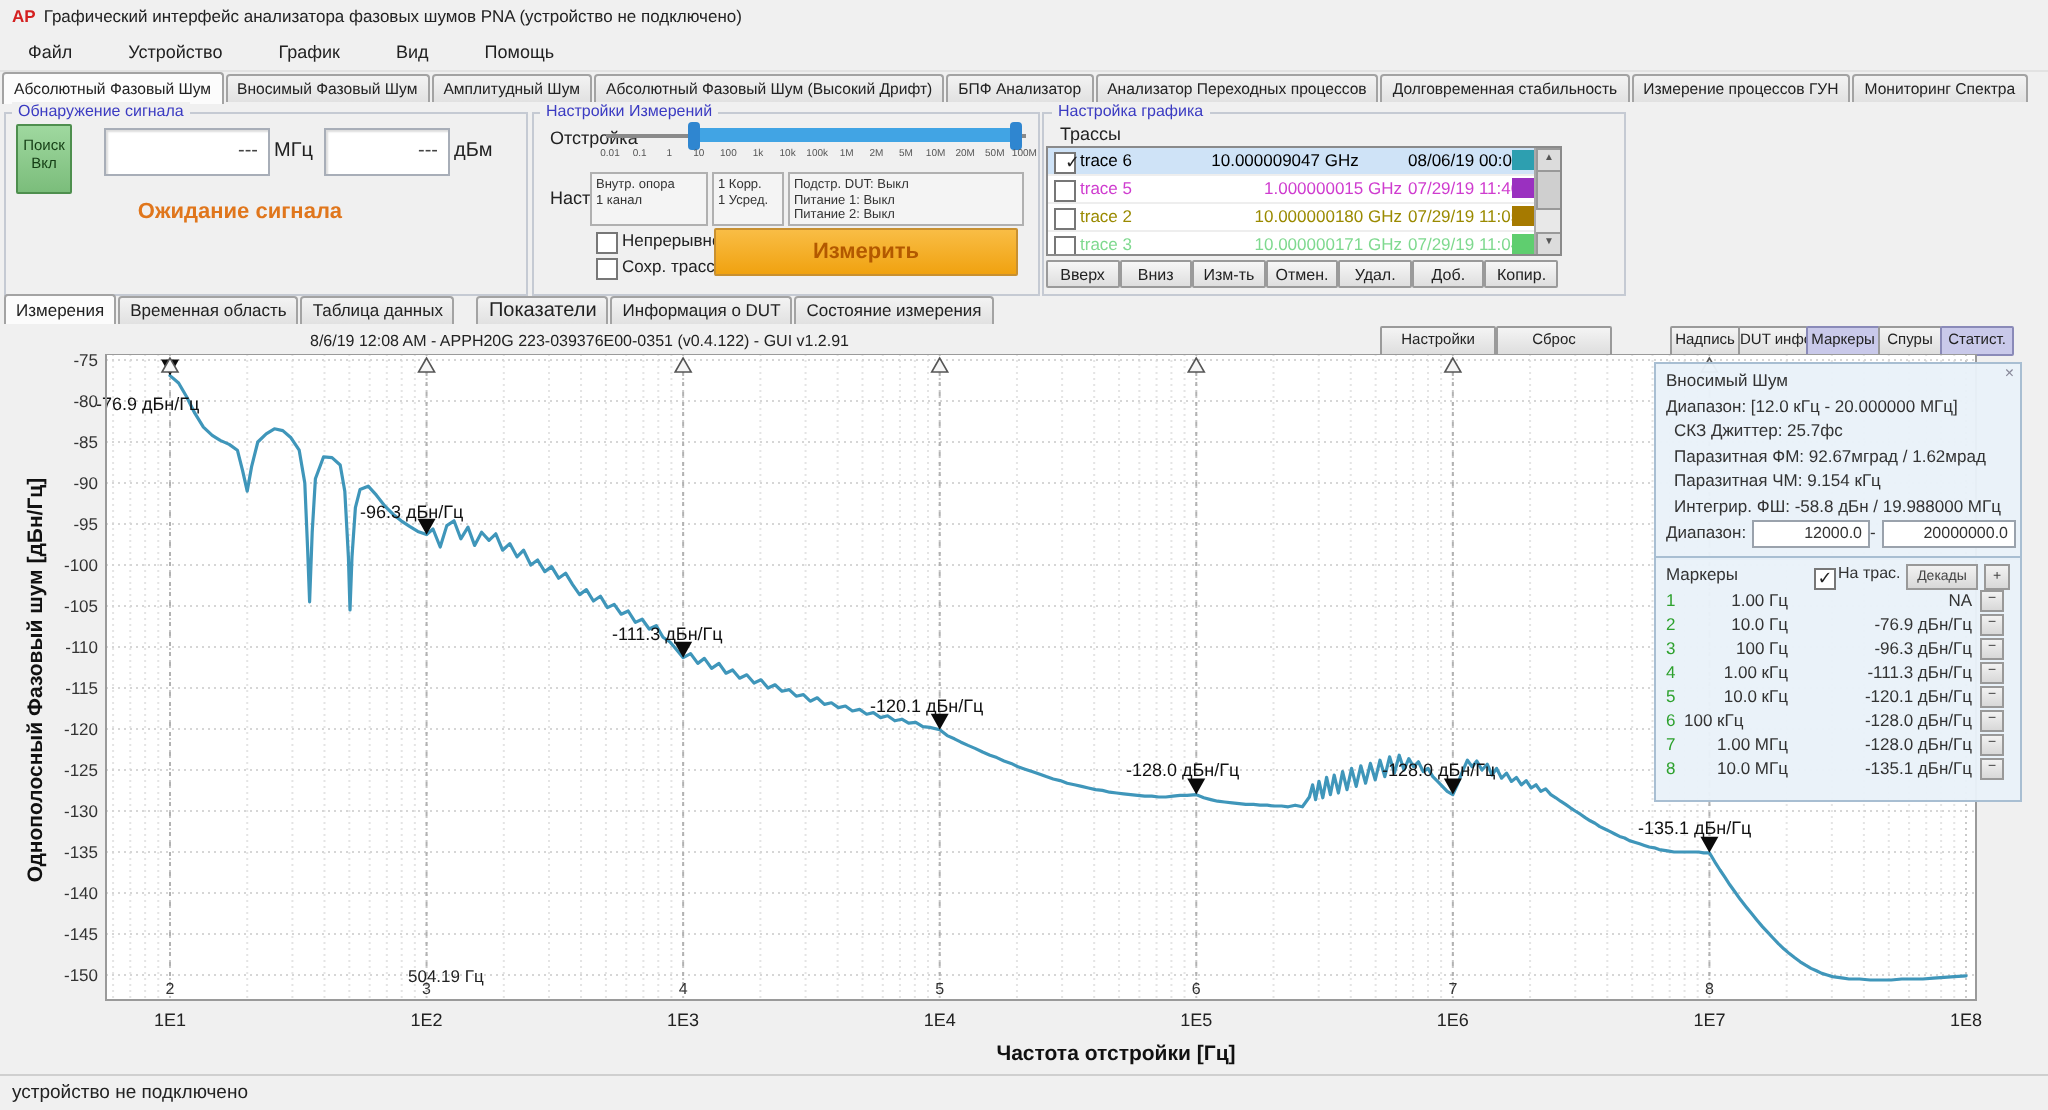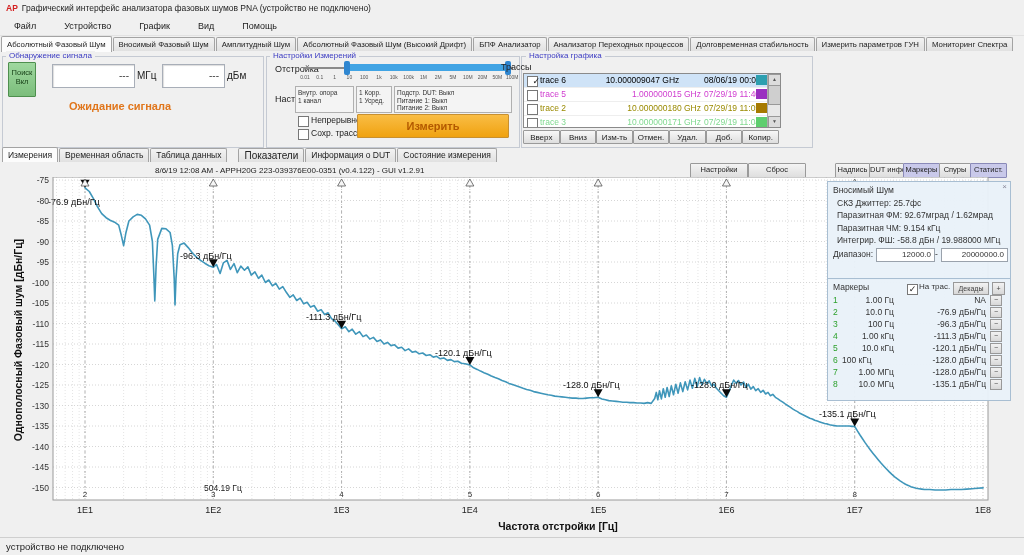--- a/index.html
+++ b/index.html
@@ -79,21 +79,21 @@
   </div>
 
   <div class="tabrow" style="left:1px;top:36px;height:15px;align-items:center;">
     <span class="tab sel">Абсолютный Фазовый Шум</span>
     <span class="tab">Вносимый Фазовый Шум</span>
     <span class="tab">Амплитудный Шум</span>
     <span class="tab">Абсолютный Фазовый Шум (Высокий Дрифт)</span>
     <span class="tab">БПФ Анализатор</span>
     <span class="tab">Анализатор Переходных процессов</span>
     <span class="tab">Долговременная стабильность</span>
-    <span class="tab">Измерить параметров ГУН</span>
+    <span class="tab">Измерение процессов ГУН</span>
     <span class="tab">Мониторинг Спектра</span>
   </div>
 
   <div class="gbox" style="left:2px;top:56px;width:260px;height:90px;"></div>
   <div class="gtitle" style="left:6px;top:51px;">Обнаружение сигнала</div>
   <div class="btn" style="left:8px;top:62px;width:26px;height:28px;background:linear-gradient(#9fd89f,#7bbd7b);border-color:#4e8f4e;color:#143d14;font-size:7.5px;line-height:9px;padding-top:5px;">
     <div>Поиск</div>
     <div>Вкл</div>
   </div>
   <div class="field" style="left:52px;top:64px;width:76px;height:22px;">---</div>
@@ -141,21 +141,21 @@
     <div>Питание 2: Выкл</div>
   </div>
   <div class="cb" style="left:298px;top:116px;"></div>
   <div class="cblbl" style="left:311px;top:115px;">Непрерывно</div>
   <div class="cb" style="left:298px;top:129px;"></div>
   <div class="cblbl" style="left:311px;top:128px;">Сохр. трассу</div>
   <div class="btn" style="left:357px;top:114px;width:150px;height:22px;background:linear-gradient(#f9bd45,#f0a210);border-color:#c89030;color:#b35900;font-weight:bold;font-size:11px;line-height:22px;">Измерить</div>
 
   <div class="gbox" style="left:521px;top:56px;width:290px;height:90px;"></div>
   <div class="gtitle" style="left:526px;top:51px;">Настройка графика</div>
-  <div class="lbl" style="left:501px;top:62px;text-align:right;">Трассы</div>
+  <div class="lbl" style="left:530px;top:62px;text-align:right;">Трассы</div>
   <div class="ttable" style="left:523px;top:73px;width:256px;height:53px;">
     <div class="trow" style="background:#cfe3f7;">
       <span class="cb" style="left:3px;top:2px;">
           <span>✓</span>
         </span>
       <span style="left: 16px; color: rgb(0, 0, 0);">trace 6</span>
       <span style="left: 60px; width: 117px; text-align: center; color: rgb(0, 0, 0);">10.000009047 GHz</span>
       <span style="left: 180px; width: 50px; text-align: right; color: rgb(0, 0, 0);">08/06/19 00:08</span>
       <span class="swatch" style="left: 232px; background: rgb(45, 159, 176);"></span>
     </div>
@@ -362,20 +362,21 @@
       <text x="570.14" y="336" font-size="9" fill="#222" text-anchor="middle" font-weight="normal" font-family="Liberation Sans, sans-serif">1E5</text>
       <text x="698.425" y="336" font-size="9" fill="#222" text-anchor="middle" font-weight="normal" font-family="Liberation Sans, sans-serif">1E6</text>
       <text x="826.71" y="336" font-size="9" fill="#222" text-anchor="middle" font-weight="normal" font-family="Liberation Sans, sans-serif">1E7</text>
       <text x="954.995" y="336" font-size="9" fill="#222" text-anchor="middle" font-weight="normal" font-family="Liberation Sans, sans-serif">1E8</text>
       <text x="530" y="353" font-size="10.5" fill="#111" text-anchor="middle" font-weight="bold" font-family="Liberation Sans, sans-serif">Частота отстройки [Гц]</text>
     </svg>
 
   <div class="opanel" style="left:827px;top:181px;width:182px;height:95px;padding-top:2px;">
     <div class="closex">×</div>
     <div class="oline">Вносимый Шум</div>
+    <div class="oline">Диапазон: [12.0 кГц - 20.000000 МГц]</div>
     <div class="oline" style="padding-left:9px;">СКЗ Джиттер: 25.7фс</div>
     <div class="oline" style="padding-left:9px;">Паразитная ФМ: 92.67мград / 1.62мрад</div>
     <div class="oline" style="padding-left:9px;">Паразитная ЧМ: 9.154 кГц</div>
     <div class="oline" style="padding-left:9px;">Интегрир. ФШ: -58.8 дБн / 19.988000 МГц</div>
     <div class="oline" style="height:15px;line-height:15px;">
       <span>Диапазон:</span>
       <span class="minput" style="left:48px;top:1px;width:54px;">12000.0</span>
       <span style="position:absolute;left:107px;">-</span>
       <span class="minput" style="left:113px;top:1px;width:62px;">20000000.0</span>
     </div>

